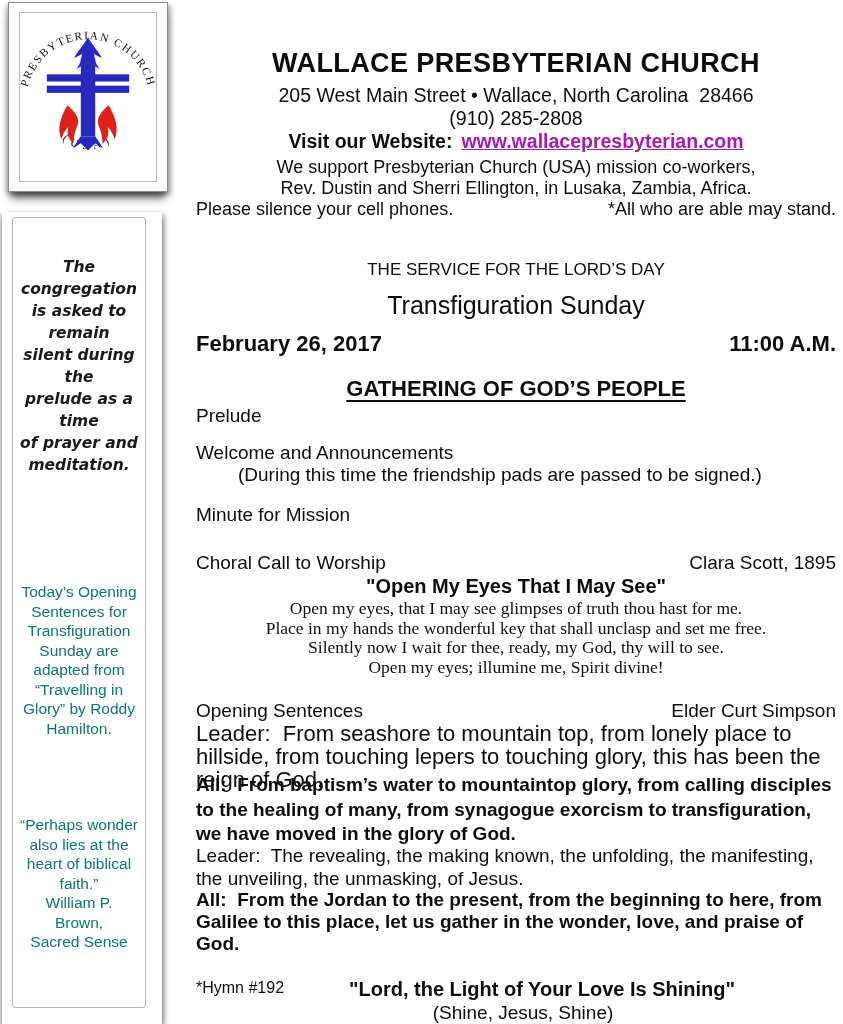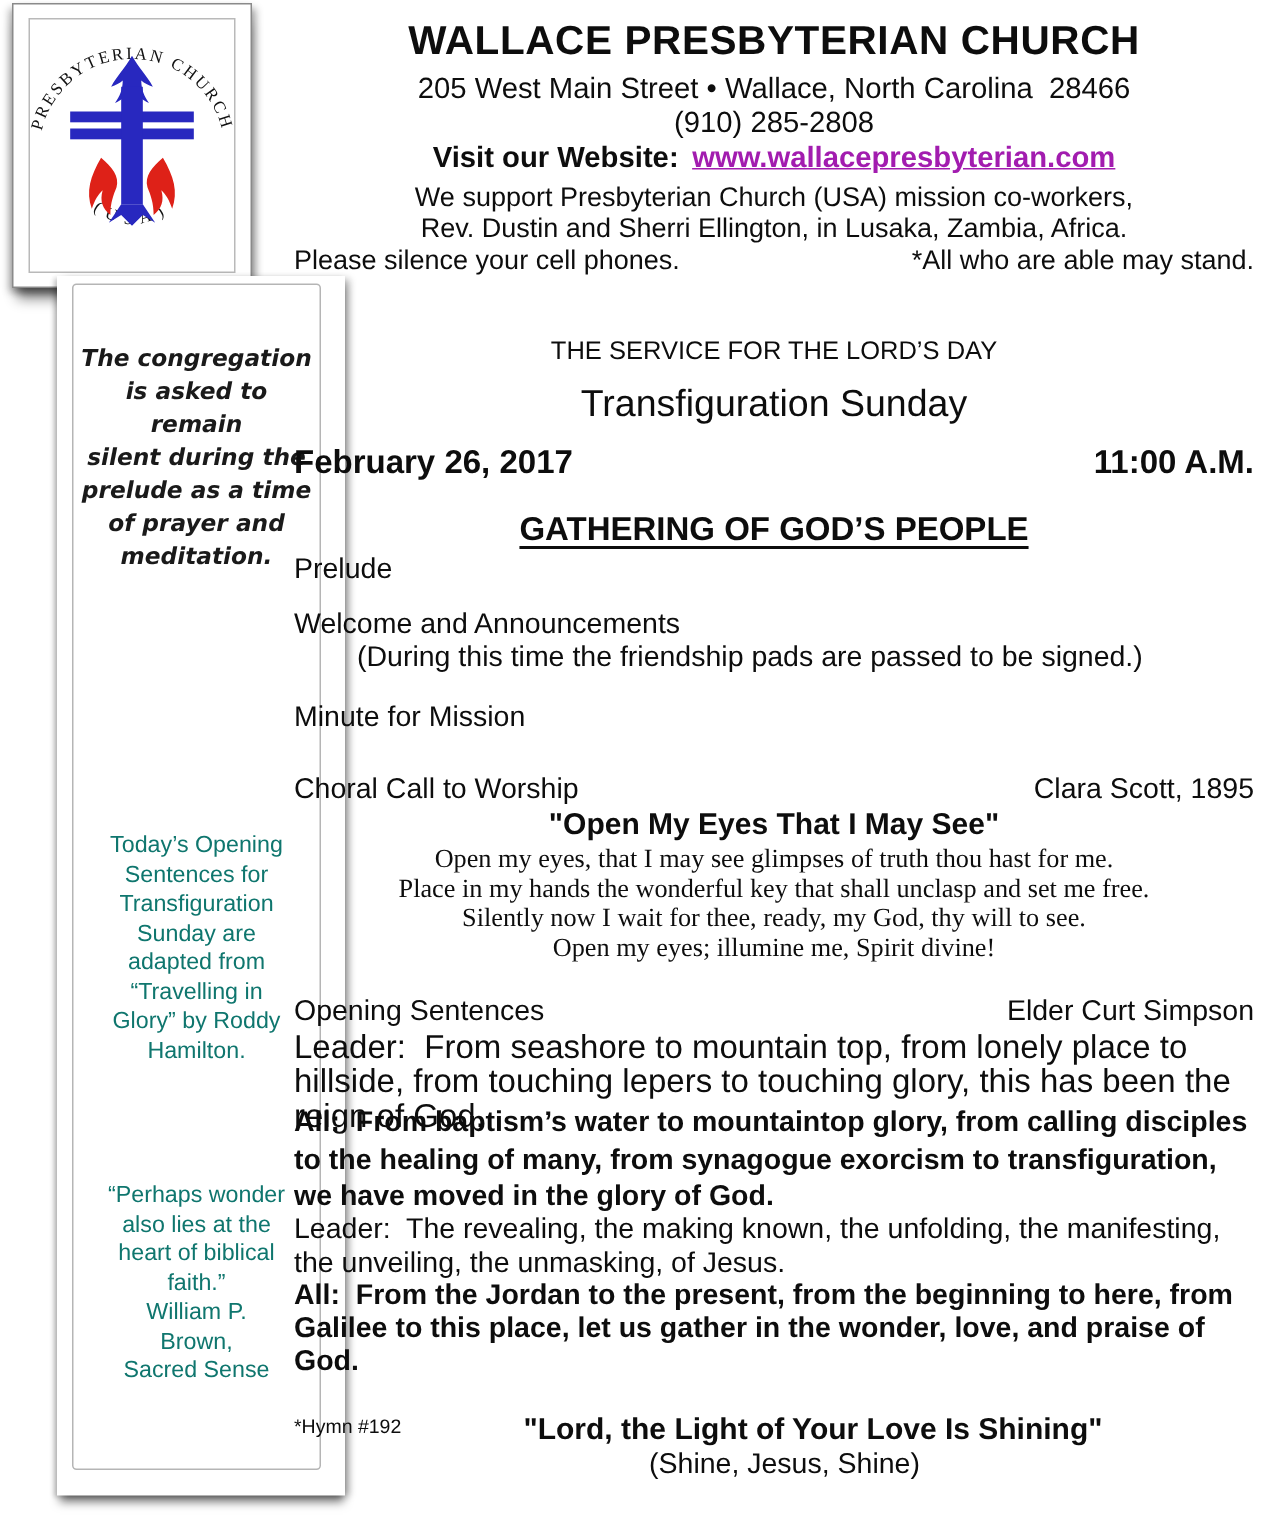--- a/index.html
+++ b/index.html
@@ -11,34 +11,33 @@
   
   .sidebar{position:absolute;left:0;top:0;width:184px;height:1024px;}
   .logo-card{
     position:absolute;left:8px;top:2px;width:160px;height:190px;box-sizing:border-box;
     background:#fff;border:1px solid #8a8a8a;padding:9px 10px;
     box-shadow:-2px 3px 5px rgba(0,0,0,.30), 3px 3px 5px rgba(0,0,0,.30), 0 10px 8px -3px rgba(0,0,0,.45);
   }
   .seal-frame{width:100%;height:100%;box-sizing:border-box;border:1px solid #b9b9b9;}
   .seal-frame svg{width:100%;height:100%;display:block;}
   .notes-panel{
-    position:absolute;left:2px;top:184px;width:192px;height:813px;background:#fff;
+    position:absolute;left:2px;top:212px;width:160px;height:813px;background:#fff;
     box-shadow:0 5px 6px -1px rgba(0,0,0,.5), 4px 1px 5px -1px rgba(0,0,0,.28), -2px 1px 3px rgba(0,0,0,.18);
-    margin-left:36px;
   }
   .notes-inner{position:absolute;left:10px;top:5px;right:16px;bottom:17px;border:1px solid #b5b5b5;border-radius:3px;}
   .note{position:absolute;left:2px;right:2px;text-align:center;color:#1a1a1a;white-space:pre-line;}
   .note-italic{font-family:"DejaVu Sans", sans-serif;font-style:italic;font-weight:600;font-size:15.5px;line-height:22px;}
   .note-plain{font-size:15.5px;line-height:19.5px;color:#0f766e;}
   #note1{top:38px;}
   #note2{top:364px;}
   #note3{top:597px;}
   
   .main{position:absolute;left:196px;top:0;width:640px;height:1024px;}
-  .blk{position:absolute;left:0;right:0;}
+  .blk{position:absolute;left:0;right:0;margin-top:36px;}
   .center{text-align:center;}
   .row{display:flex;justify-content:space-between;align-items:baseline;}
   .pre{white-space:pre-wrap;}
   #m-title{top:12px;font-size:27px;font-weight:bold;letter-spacing:.4px;}
   #m-address{top:48px;font-size:19.5px;}
   #m-phone{top:71px;font-size:19.5px;}
   #m-website{top:94px;font-size:19.5px;font-weight:bold;}
   #m-website a{color:#a21caf;text-decoration:underline;cursor:pointer;margin-left:9px;}
   #m-mission{top:121px;font-size:18px;line-height:21px;white-space:pre-line;}
   #m-notes-row{top:163px;font-size:18px;}
@@ -52,21 +51,21 @@
   #m-minute{top:468px;font-size:19px;}
   #m-choral-row{top:516px;font-size:19px;}
   #m-song-title{top:539px;font-size:20px;font-weight:bold;}
   #m-verse{top:563px;font-family:"Liberation Serif", serif;font-size:17.5px;line-height:19.5px;white-space:pre-line;}
   #m-opening-row{top:664px;font-size:19px;}
   #m-p1{top:686px;font-size:22px;line-height:23px;}
   #m-p2{top:737px;font-size:19px;line-height:24.5px;font-weight:bold;}
   #m-p3{top:808px;font-size:19px;line-height:23px;}
   #m-p4{top:853px;font-size:19px;line-height:22px;font-weight:bold;}
   #m-hymn{top:942px;height:24px;}
-  .hymn-label{position:absolute;left:0;top:1px;font-size:13px;white-space:pre;}
+  .hymn-label{position:absolute;left:0;top:1px;font-size:16px;white-space:pre;}
   .hymn-title{text-align:center;padding-left:52px;font-size:20px;font-weight:bold;}
   #m-hymn-sub{top:966px;font-size:19px;text-align:center;padding-left:14px;}
 </style>
 </head>
 <body>
 
 <div class="sidebar">
 
   <div class="logo-card">
     <div class="seal-frame">

